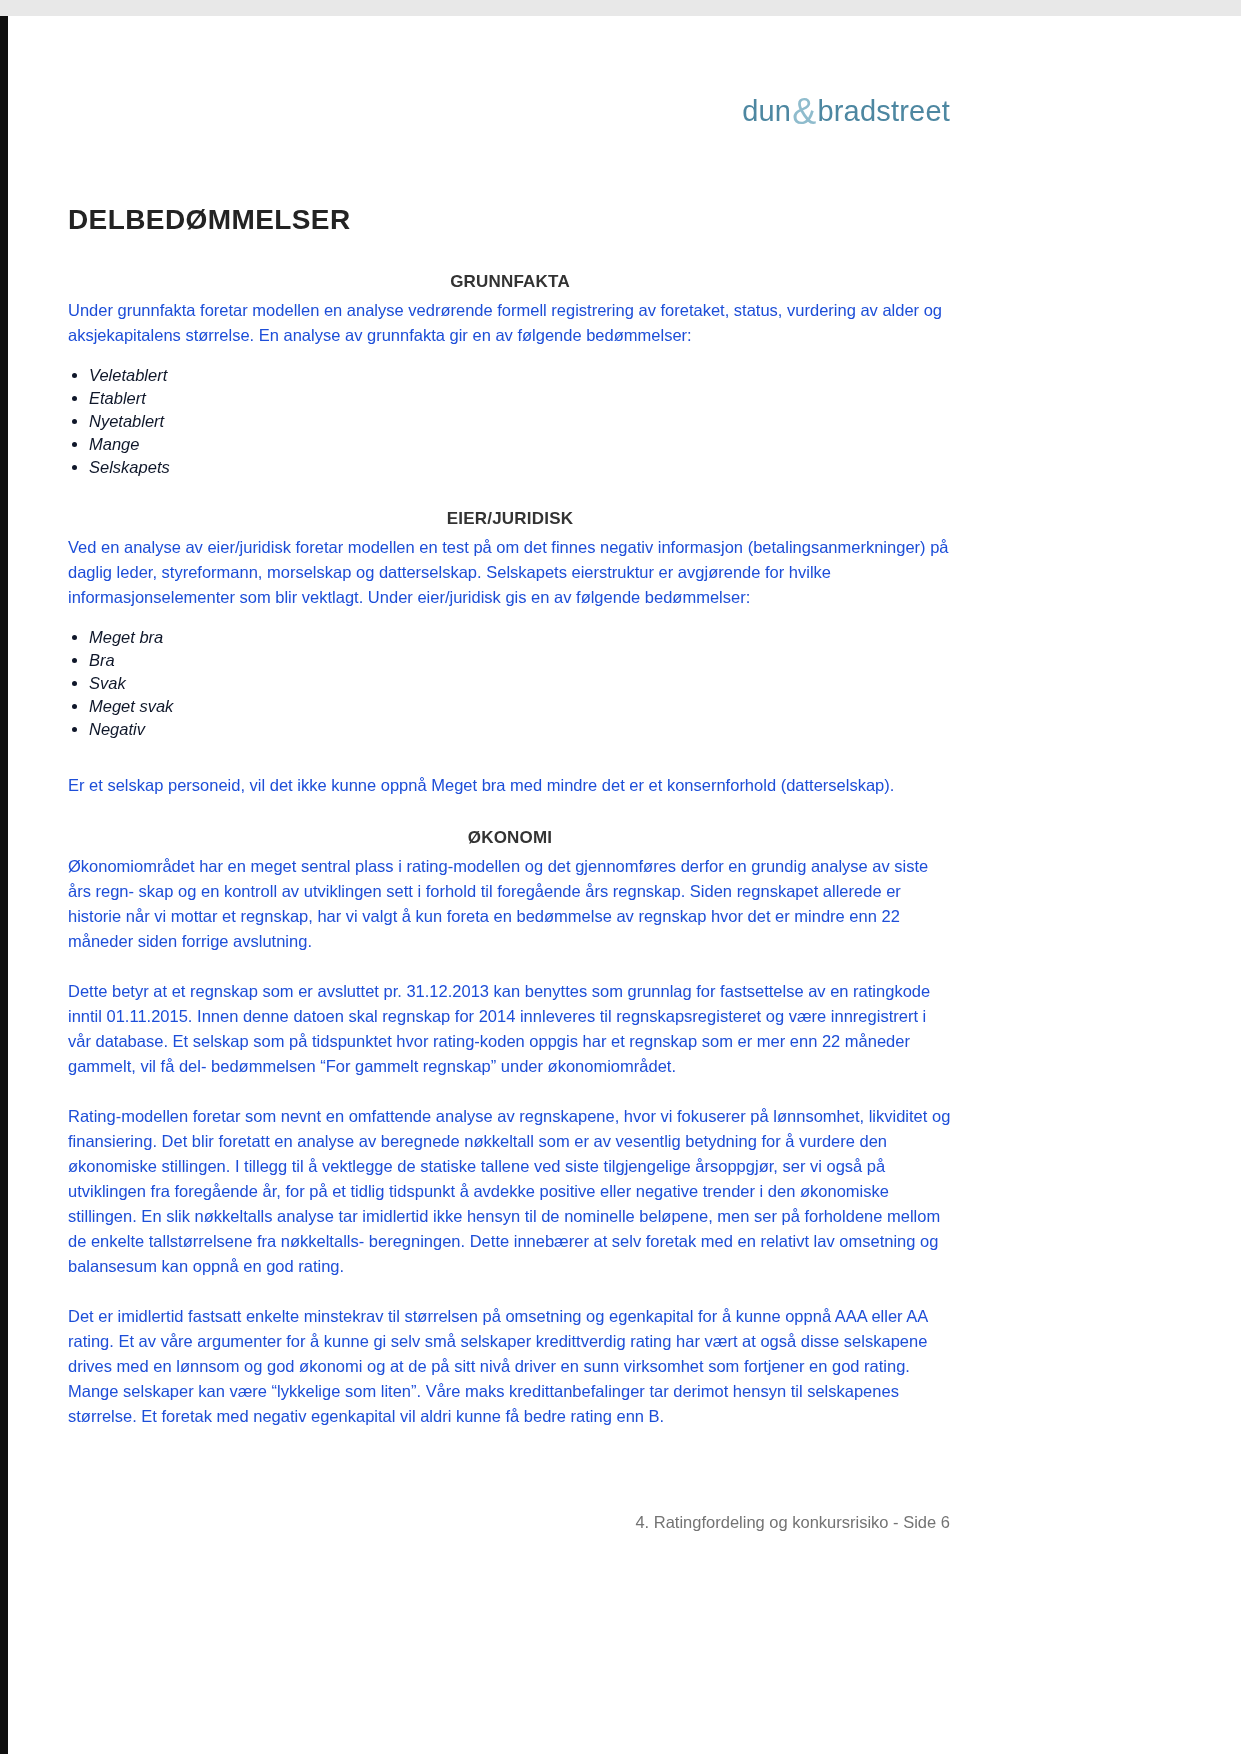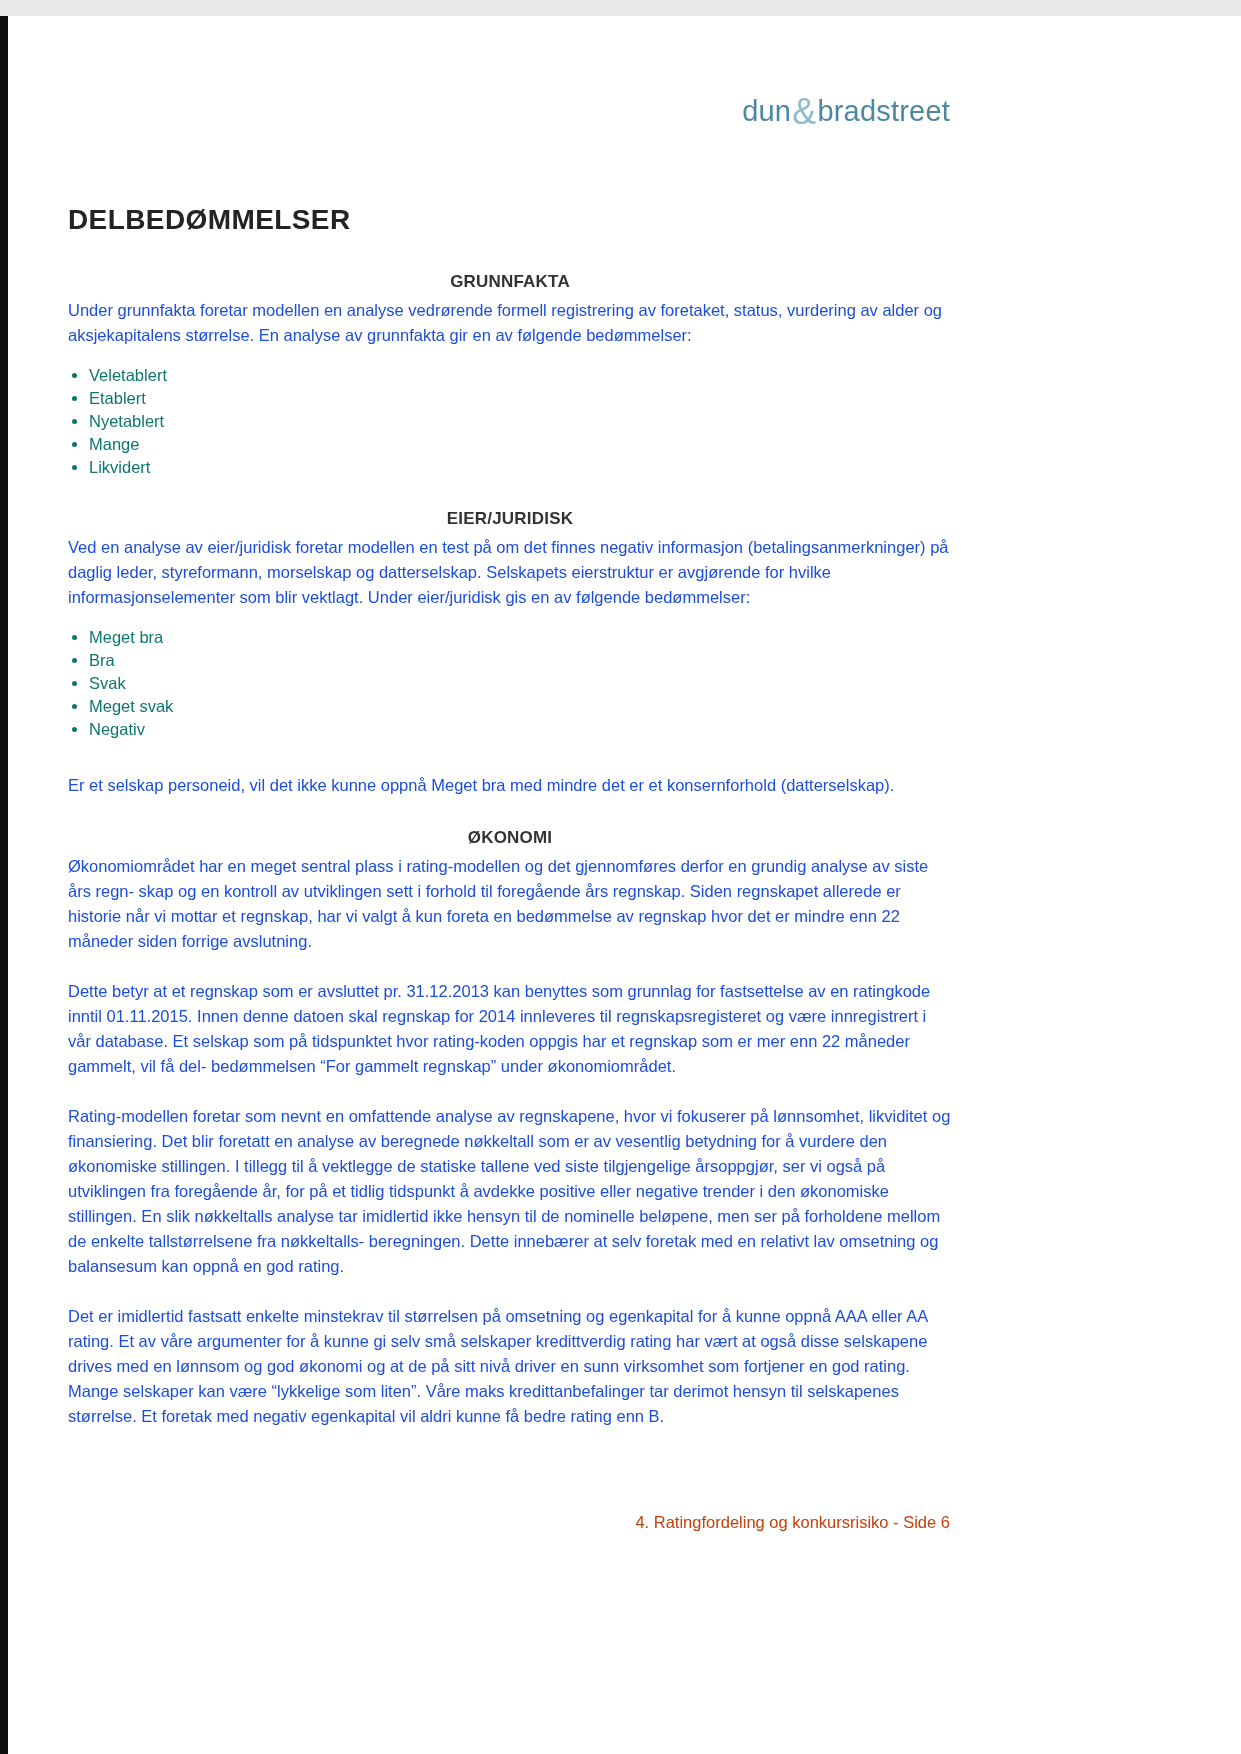--- a/index.html
+++ b/index.html
@@ -67,29 +67,30 @@
   }
   p.body-text + p.body-text { margin-top: 25px; }
   ul.rating-list {
     list-style: disc;
     margin: 16px 0 0 4px;
     padding-left: 17px;
   }
   ul.rating-list li {
     font-size: 16.5px;
     line-height: 23px;
-    color: #0f766e;
+    color: #0f172a;
+    font-style: italic;
   }
   p.note { margin-top: 32px; }
   .footer {
     position: absolute;
     top: 1497px;
     right: 291px;
     font-size: 16.5px;
-    color: #c2410c;
+    color: #737373;
   }
 </style>
 </head>
 <body>
 
 <div class="page">
 
   <div class="edge-strip"></div>
 
   <div class="logo">
@@ -101,21 +102,21 @@
     <h1 class="doc-title">DELBEDØMMELSER</h1>
 
     <section class="section">
       <h2 class="section-heading">GRUNNFAKTA</h2>
       <p class="body-text">Under grunnfakta foretar modellen en analyse vedrørende formell registrering av foretaket, status, vurdering av alder og aksjekapitalens størrelse. En analyse av grunnfakta gir en av følgende bedømmelser:</p>
       <ul class="rating-list">
         <li>Veletablert</li>
         <li>Etablert</li>
         <li>Nyetablert</li>
         <li>Mange</li>
-        <li>Likvidert</li>
+        <li>Selskapets</li>
       </ul>
     </section>
 
     <section class="section">
       <h2 class="section-heading">EIER/JURIDISK</h2>
       <p class="body-text">Ved en analyse av eier/juridisk foretar modellen en test på om det finnes negativ informasjon (betalingsanmerkninger) på daglig leder, styreformann, morselskap og datterselskap. Selskapets eierstruktur er avgjørende for hvilke informasjonselementer som blir vektlagt. Under eier/juridisk gis en av følgende bedømmelser:</p>
       <ul class="rating-list">
         <li>Meget bra</li>
         <li>Bra</li>
         <li>Svak</li>

